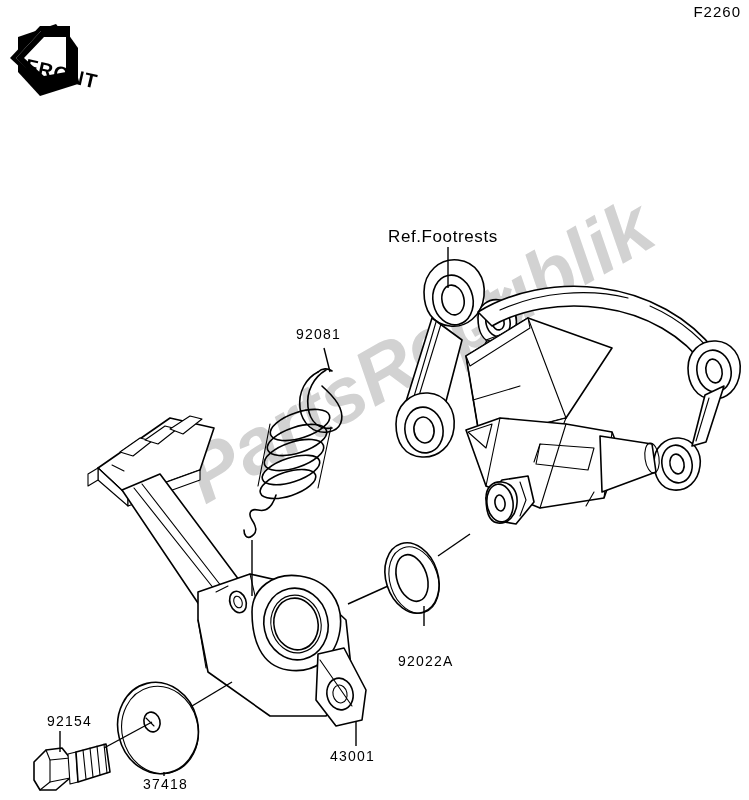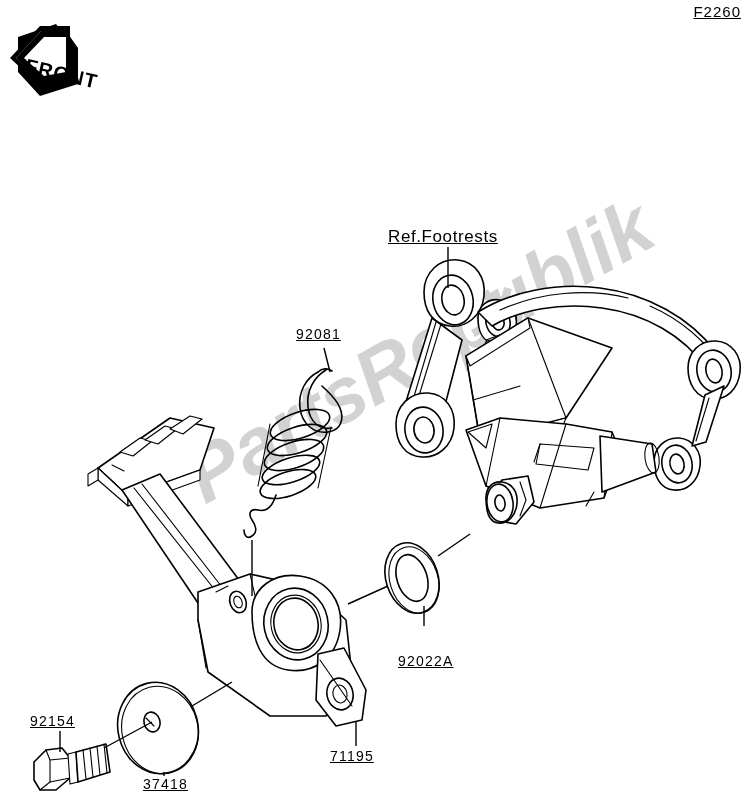--- a/index.html
+++ b/index.html
@@ -23,38 +23,37 @@
     top: 0;
     width: 749px;
     height: 800px;
   }
   .lbl {
     position: absolute;
     font-family: "Liberation Sans", sans-serif;
     color: #000000;
     white-space: nowrap;
     letter-spacing: 0.5px;
-    text-decoration: underline;
   }
   #fig-code {
     right: 8px;
     top: 3px;
     font-size: 15px;
     letter-spacing: 1px;
   }
   .part-no {
     font-size: 14px;
     letter-spacing: 1.2px;
   }
   #lbl-92081 { left: 296px; top: 326px; }
   #lbl-ref   { left: 388px; top: 227px; font-size: 17px; letter-spacing: 0.6px; text-align: right; }
   #lbl-92022a{ left: 398px; top: 653px; }
   #lbl-43001 { left: 330px; top: 748px; }
   #lbl-92022 { left: 143px; top: 776px; }
-  #lbl-92154 { left: 30px;  top: 713px; }
+  #lbl-92154 { left: 47px;  top: 713px; }
 </style>
 </head>
 <body>
 
 <div id="page">
 
   <svg id="diagram-svg" viewBox="0 0 749 800">
     <defs>
       <style>
         .ln   { fill:none; stroke:#000; stroke-width:1.6; stroke-linecap:round; stroke-linejoin:round; }
@@ -320,19 +319,19 @@
   </svg>
 
   <div class="lbl" id="fig-code">F2260</div>
 
   <div class="lbl part-no" id="lbl-ref">Ref.Footrests</div>
 
   <div class="lbl part-no" id="lbl-92081">92081</div>
 
   <div class="lbl part-no" id="lbl-92022a">92022A</div>
 
-  <div class="lbl part-no" id="lbl-43001">71195</div>
+  <div class="lbl part-no" id="lbl-43001">43001</div>
 
   <div class="lbl part-no" id="lbl-92022">37418</div>
 
   <div class="lbl part-no" id="lbl-92154">92154</div>
 
 </div>
 
 </body></html>

